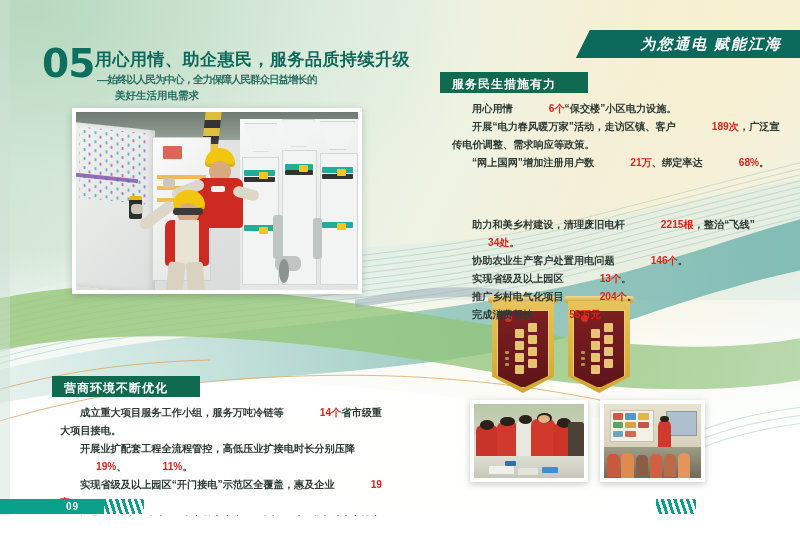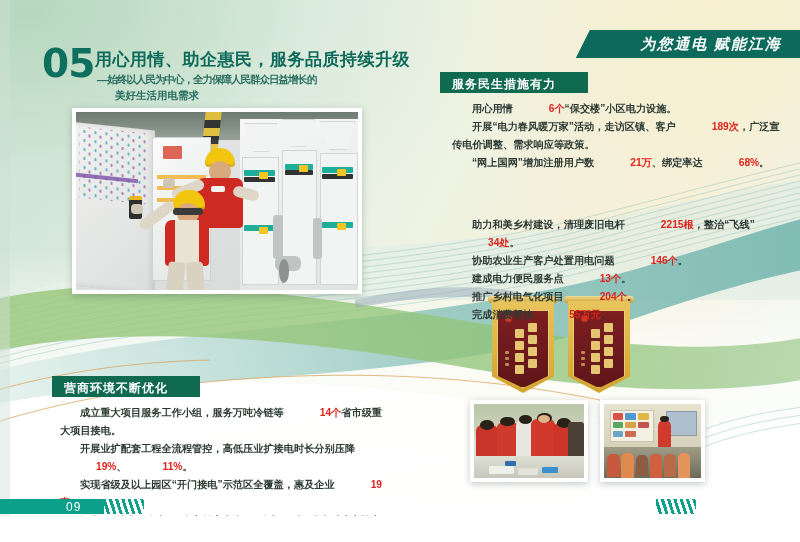--- a/index.html
+++ b/index.html
@@ -168,21 +168,21 @@
   .copy p{margin:0;text-indent:20px;}
   .hl{color:#e0231c;font-weight:800;margin-left:36px;}
   .copy1{left:452px;top:100px;width:336px;}
   .copy2{left:452px;top:216px;width:336px;}
   .copy3{left:60px;top:404px;width:330px;}
 
   
   .pbar{position:absolute;bottom:28px;height:15px;background:#0aa08a;display:flex;align-items:center;}
   .pbar-l{left:0;width:118px;clip-path:polygon(0 0,100% 0,88% 100%,0 100%);justify-content:flex-start;padding-left:66px;box-sizing:border-box;}
   .pbar-r{right:0;width:118px;clip-path:polygon(12% 0,100% 0,100% 100%,0 100%);justify-content:flex-end;padding-right:18px;box-sizing:border-box;}
-  .pnum{color:#fff;font-size:12px;font-weight:400;letter-spacing:1px;}
+  .pnum{color:#fff;font-size:10px;font-weight:700;letter-spacing:1px;}
   .stripes{position:absolute;bottom:28px;height:15px;width:40px;
     background:repeating-linear-gradient(72deg,#ffffff 0 3px,#0aa08a 3px 6px);}
   .stripes-l{left:104px;}
   .stripes-r{right:104px;}
   .footline{position:absolute;left:0;right:0;bottom:0;height:26px;background:#ffffff;}
 </style>
 </head>
 <body>
 
 <div id="page">
@@ -433,21 +433,21 @@
   </div>
   <div class="copy copy1">
       <p><span>用心用情</span><span class="hl">6个</span><span>“保交楼”小区电力设施。</span></p>
       <p><span>开展“电力春风暖万家”活动，走访区镇、客户</span><span class="hl">189次</span><span>，广泛宣传电价调整、需求响应等政策。</span></p>
       <p><span>“网上国网”增加注册用户数</span><span class="hl">21万</span><span>、绑定率达</span><span class="hl">68%</span><span>。</span></p>
     </div>
 
   <div class="copy copy2">
       <p><span>助力和美乡村建设，清理废旧电杆</span><span class="hl">2215根</span><span>，整治“飞线”</span><span class="hl">34处</span><span>。</span></p>
       <p><span>协助农业生产客户处置用电问题</span><span class="hl">146个</span><span>。</span></p>
-      <p><span>建成电力便民服务点</span><span class="hl">13个</span><span>。</span></p>
+      <p><span>实现省级及以上园区</span><span class="hl">13个</span><span>。</span></p>
       <p><span>推广乡村电气化项目</span><span class="hl">204个</span><span>。</span></p>
       <p><span>完成消费帮扶</span><span class="hl">55万元</span><span>。</span></p>
     </div>
 
   <div class="tag tag3">
     <span class="tag-label">营商环境不断优化</span>
   </div>
   <div class="copy copy3">
       <p><span>成立重大项目服务工作小组，服务万吨冷链等</span><span class="hl">14个</span><span>省市级重大项目接电。</span></p>
       <p><span>开展业扩配套工程全流程管控，高低压业扩接电时长分别压降</span><span class="hl">19%</span><span>、</span><span class="hl">11%</span><span>。</span></p>

